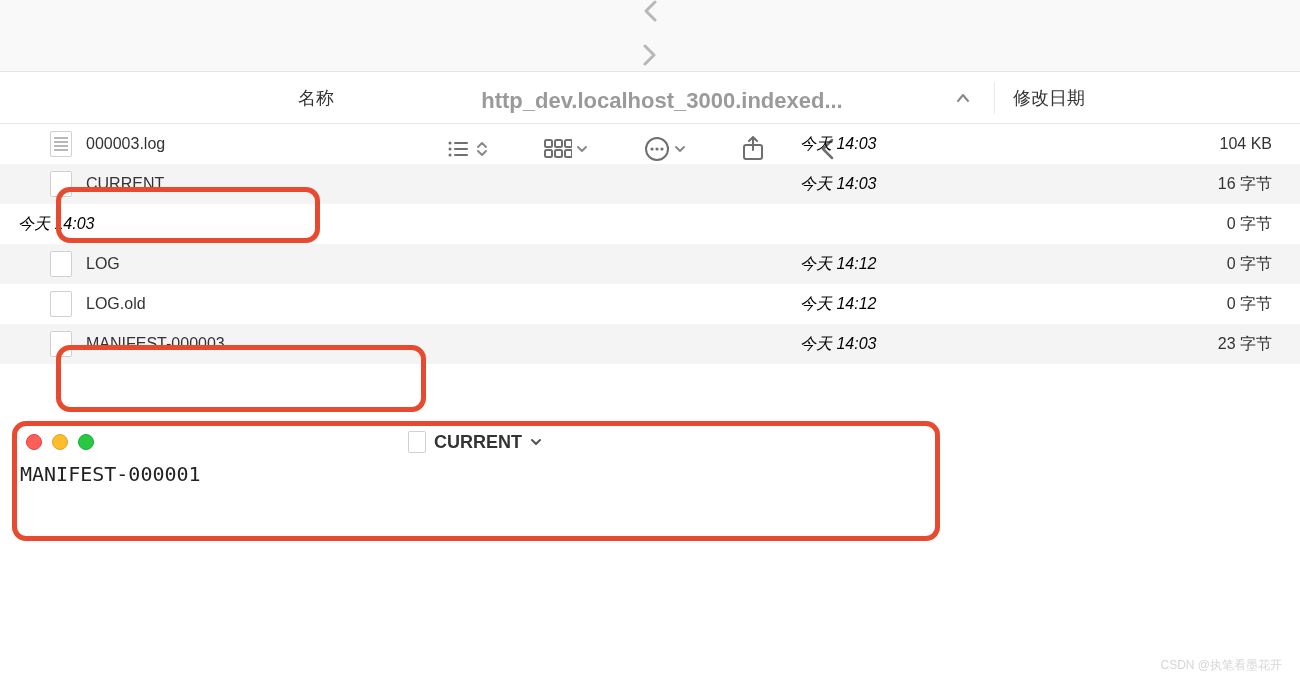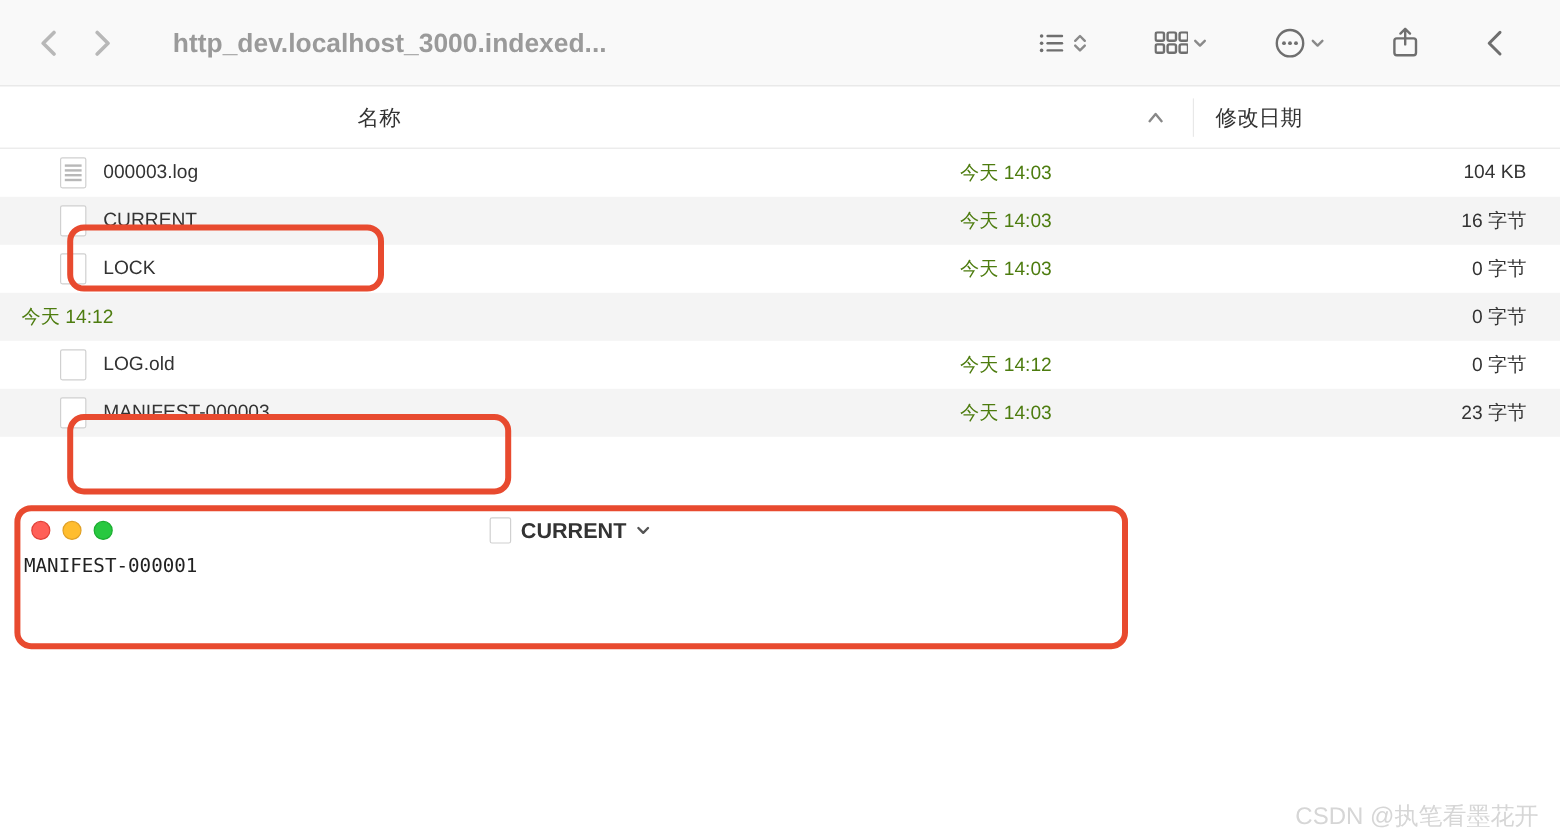--- a/index.html
+++ b/index.html
@@ -12,20 +12,21 @@
       overflow: hidden;
     }
     .toolbar {
       height: 72px;
       background: #f9f9f9;
       border-bottom: 1px solid #e5e5e5;
       display: flex;
       align-items: center;
       padding: 0 28px;
       gap: 22px;
+      flex-direction: column;
     }
     .nav-arrow {
       color: #b8b8b8;
       display: inline-flex;
       align-items: center;
       justify-content: center;
       width: 24px;
     }
     .window-title {
       margin-left: 24px;
@@ -58,21 +59,21 @@
     .col-size { flex: 1; padding-left: 18px; border-left: 1px solid #e8e8e8; height: 32px; display: flex; align-items: center; }
 
     .rows { font-size: 16px; }
     .row {
       display: flex;
       align-items: center;
       height: 40px;
     }
     .row-striped { background: #f4f4f4; }
     .row .col-name { gap: 14px; padding-left: 50px; }
-    .row .col-date { border: none; padding-left: 18px; color: #4d7c0f; }
+    .row .col-date { border: none; padding-left: 18px; color: #000000; font-style: italic; }
     .row .col-size { border: none; padding-right: 28px; justify-content: flex-end; text-align: left; color: #333; }
 
     .file-icon {
       width: 22px; height: 26px;
       background: #fff;
       border: 1px solid #d0d0d0;
       border-radius: 2px;
       position: relative;
       flex-shrink: 0;
     }
@@ -127,30 +128,30 @@
       display: flex;
       align-items: center;
       justify-content: center;
       gap: 8px;
       pointer-events: none;
     }
     .editor-title .file-icon { width: 18px; height: 22px; }
     .editor-body {
       padding: 2px 6px;
       font-family: ui-monospace, Menlo, Monaco, monospace;
-      font-size: 16px;
+      font-size: 20px;
       color: #222;
     }
 
     .watermark {
       position: absolute;
       right: 18px;
-      bottom: 0;
+      bottom: 20px;
       color: #d6d6d6;
-      font-size: 20px;
+      font-size: 12px;
     }
   </style>
 </head>
 <body>
 
 <div class="toolbar">
   <span class="nav-arrow">
     <svg width="14" height="22" viewBox="0 0 14 22">
         <path d="M12 2 L3 11 L12 20" stroke="#b8b8b8" stroke-width="3" fill="none" stroke-linecap="round" stroke-linejoin="round"></path>
       </svg>
@@ -246,32 +247,32 @@
         <span class="filename">CURRENT</span>
       </div>
     <div class="col-date">
         <span>今天 14:03</span>
       </div>
     <div class="col-size">
         <span>16 字节</span>
       </div>
   </div>
   <div class="row">
+    <div class="col-date">
+        <span>今天 14:03</span>
+      </div>
+    <div class="col-size">
+        <span>0 字节</span>
+      </div>
+  </div>
+  <div class="row row-striped">
     <div class="col-name">
         <span class="file-icon"></span>
-        <span class="filename">LOCK</span>
-      </div>
-    <div class="col-date">
-        <span>今天 14:03</span>
-      </div>
-    <div class="col-size">
-        <span>0 字节</span>
-      </div>
-  </div>
-  <div class="row row-striped">
+        <span class="filename">LOG</span>
+      </div>
     <div class="col-date">
         <span>今天 14:12</span>
       </div>
     <div class="col-size">
         <span>0 字节</span>
       </div>
   </div>
   <div class="row">
     <div class="col-name">
         <span class="file-icon"></span>

